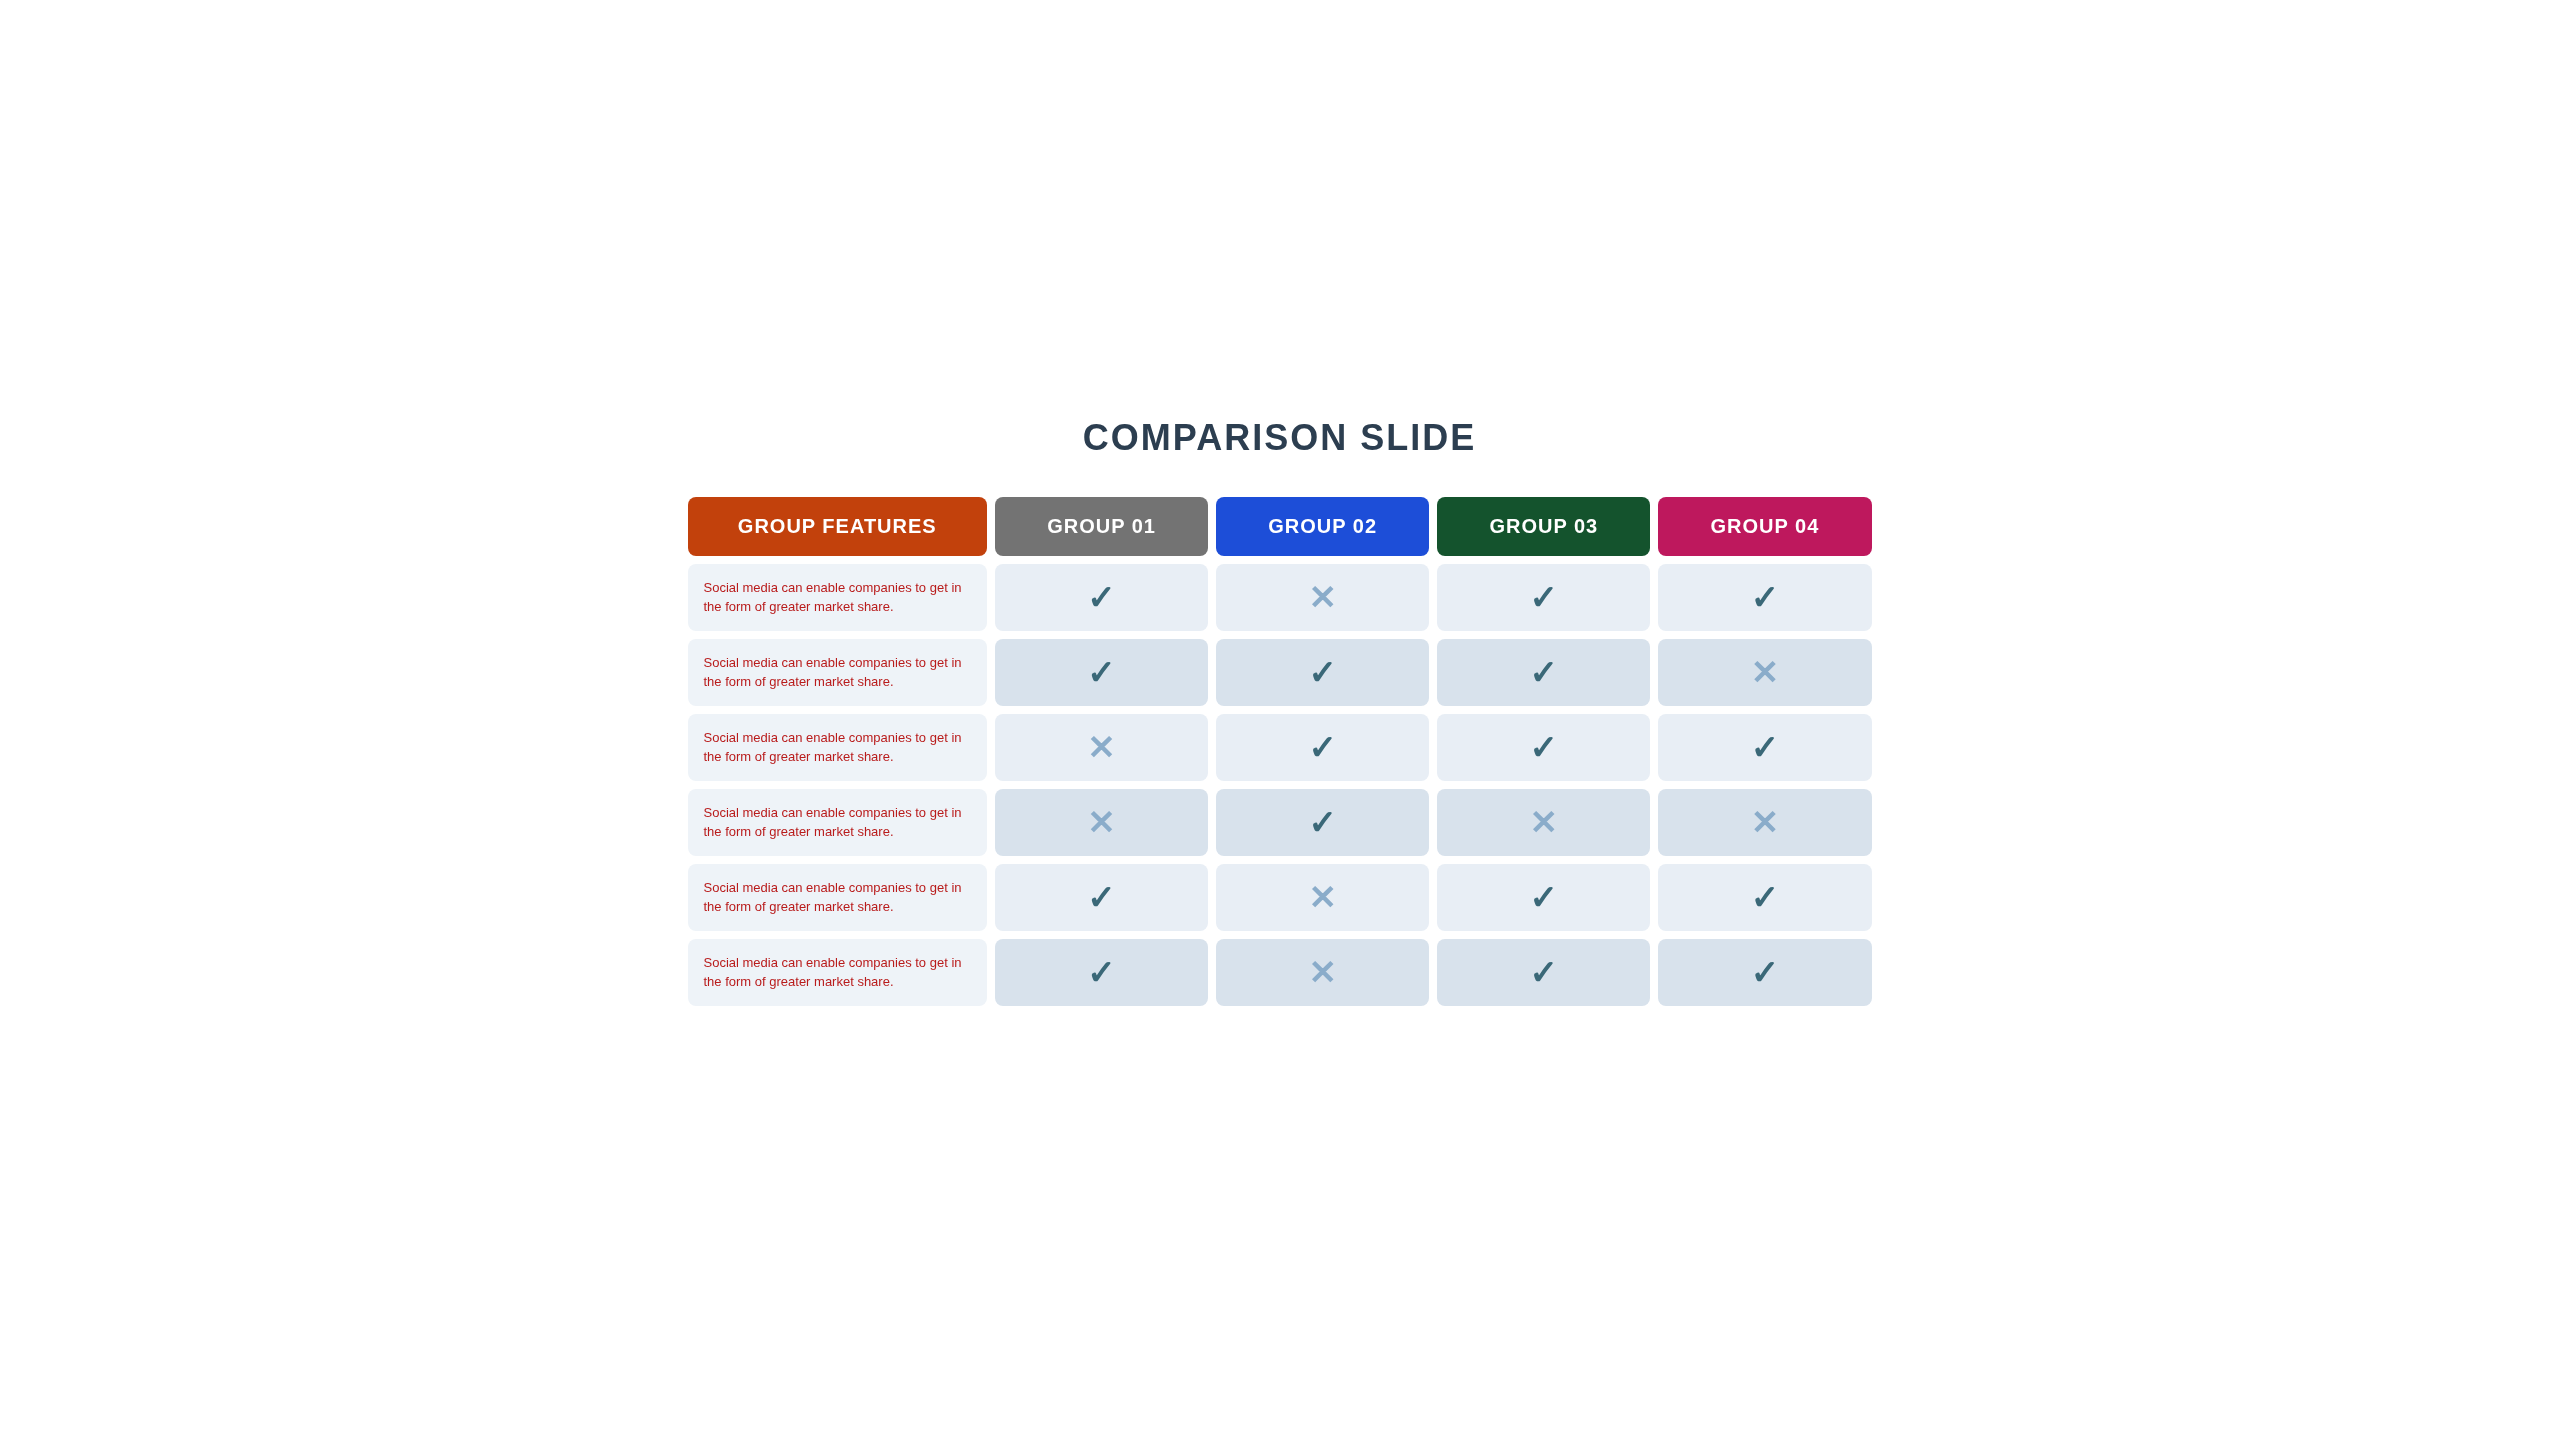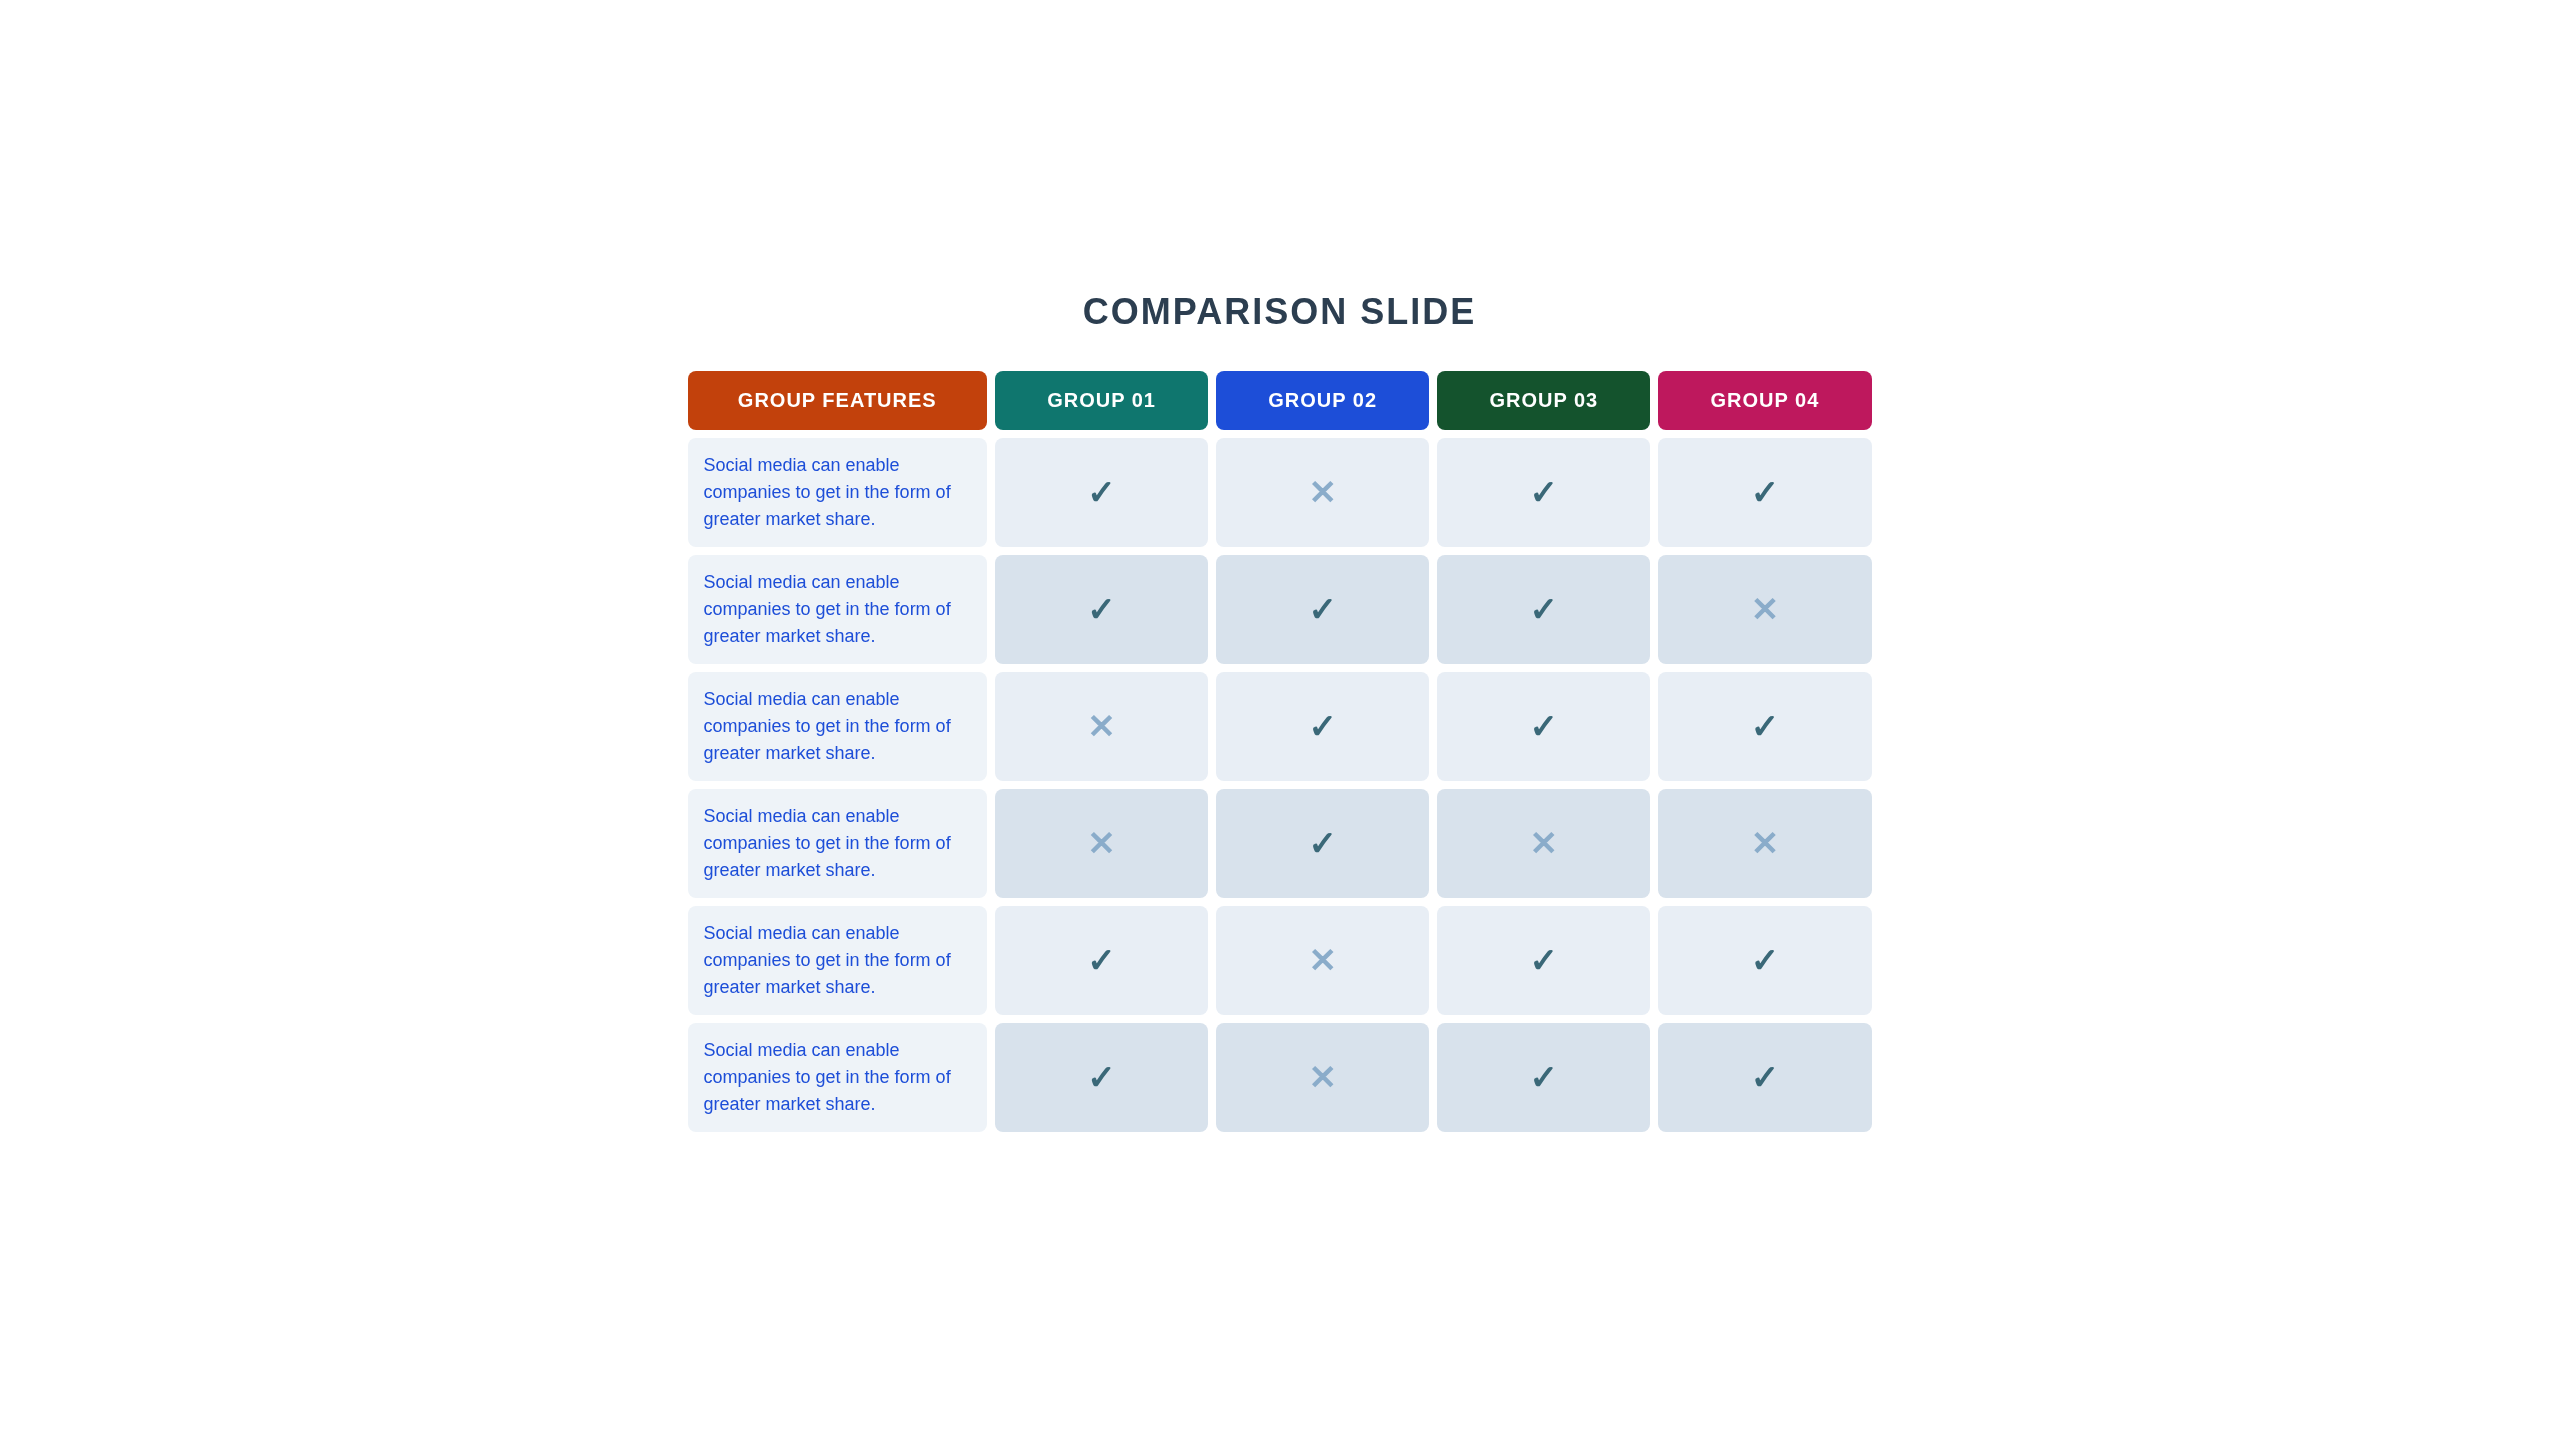--- a/index.html
+++ b/index.html
@@ -48,32 +48,32 @@
       border-radius: 8px;
       padding: 18px 10px;
       text-align: center;
       font-weight: 800;
       font-size: 20px;
       letter-spacing: 1px;
       color: #ffffff;
       text-transform: uppercase;
     }
     .header-features { background: #c2410c; }
-    .header-g1 { background: #0f766e; margin-top: 8px; }
+    .header-g1 { background: #737373; margin-top: 8px; }
     .header-g2 { background: #1d4ed8; }
     .header-g3 { background: #14532d; }
     .header-g4 { background: #be185d; }
 
     
     .feature-cell {
       background: #eef3f8;
       border-radius: 8px;
       padding: 14px 16px;
-      font-size: 18px;
-      color: #1d4ed8;
+      font-size: 13px;
+      color: #b91c1c;
       line-height: 1.5;
       vertical-align: middle;
     }
     .check-cell {
       border-radius: 8px;
       text-align: center;
       vertical-align: middle;
       padding: 10px;
       font-size: 36px;
     }

